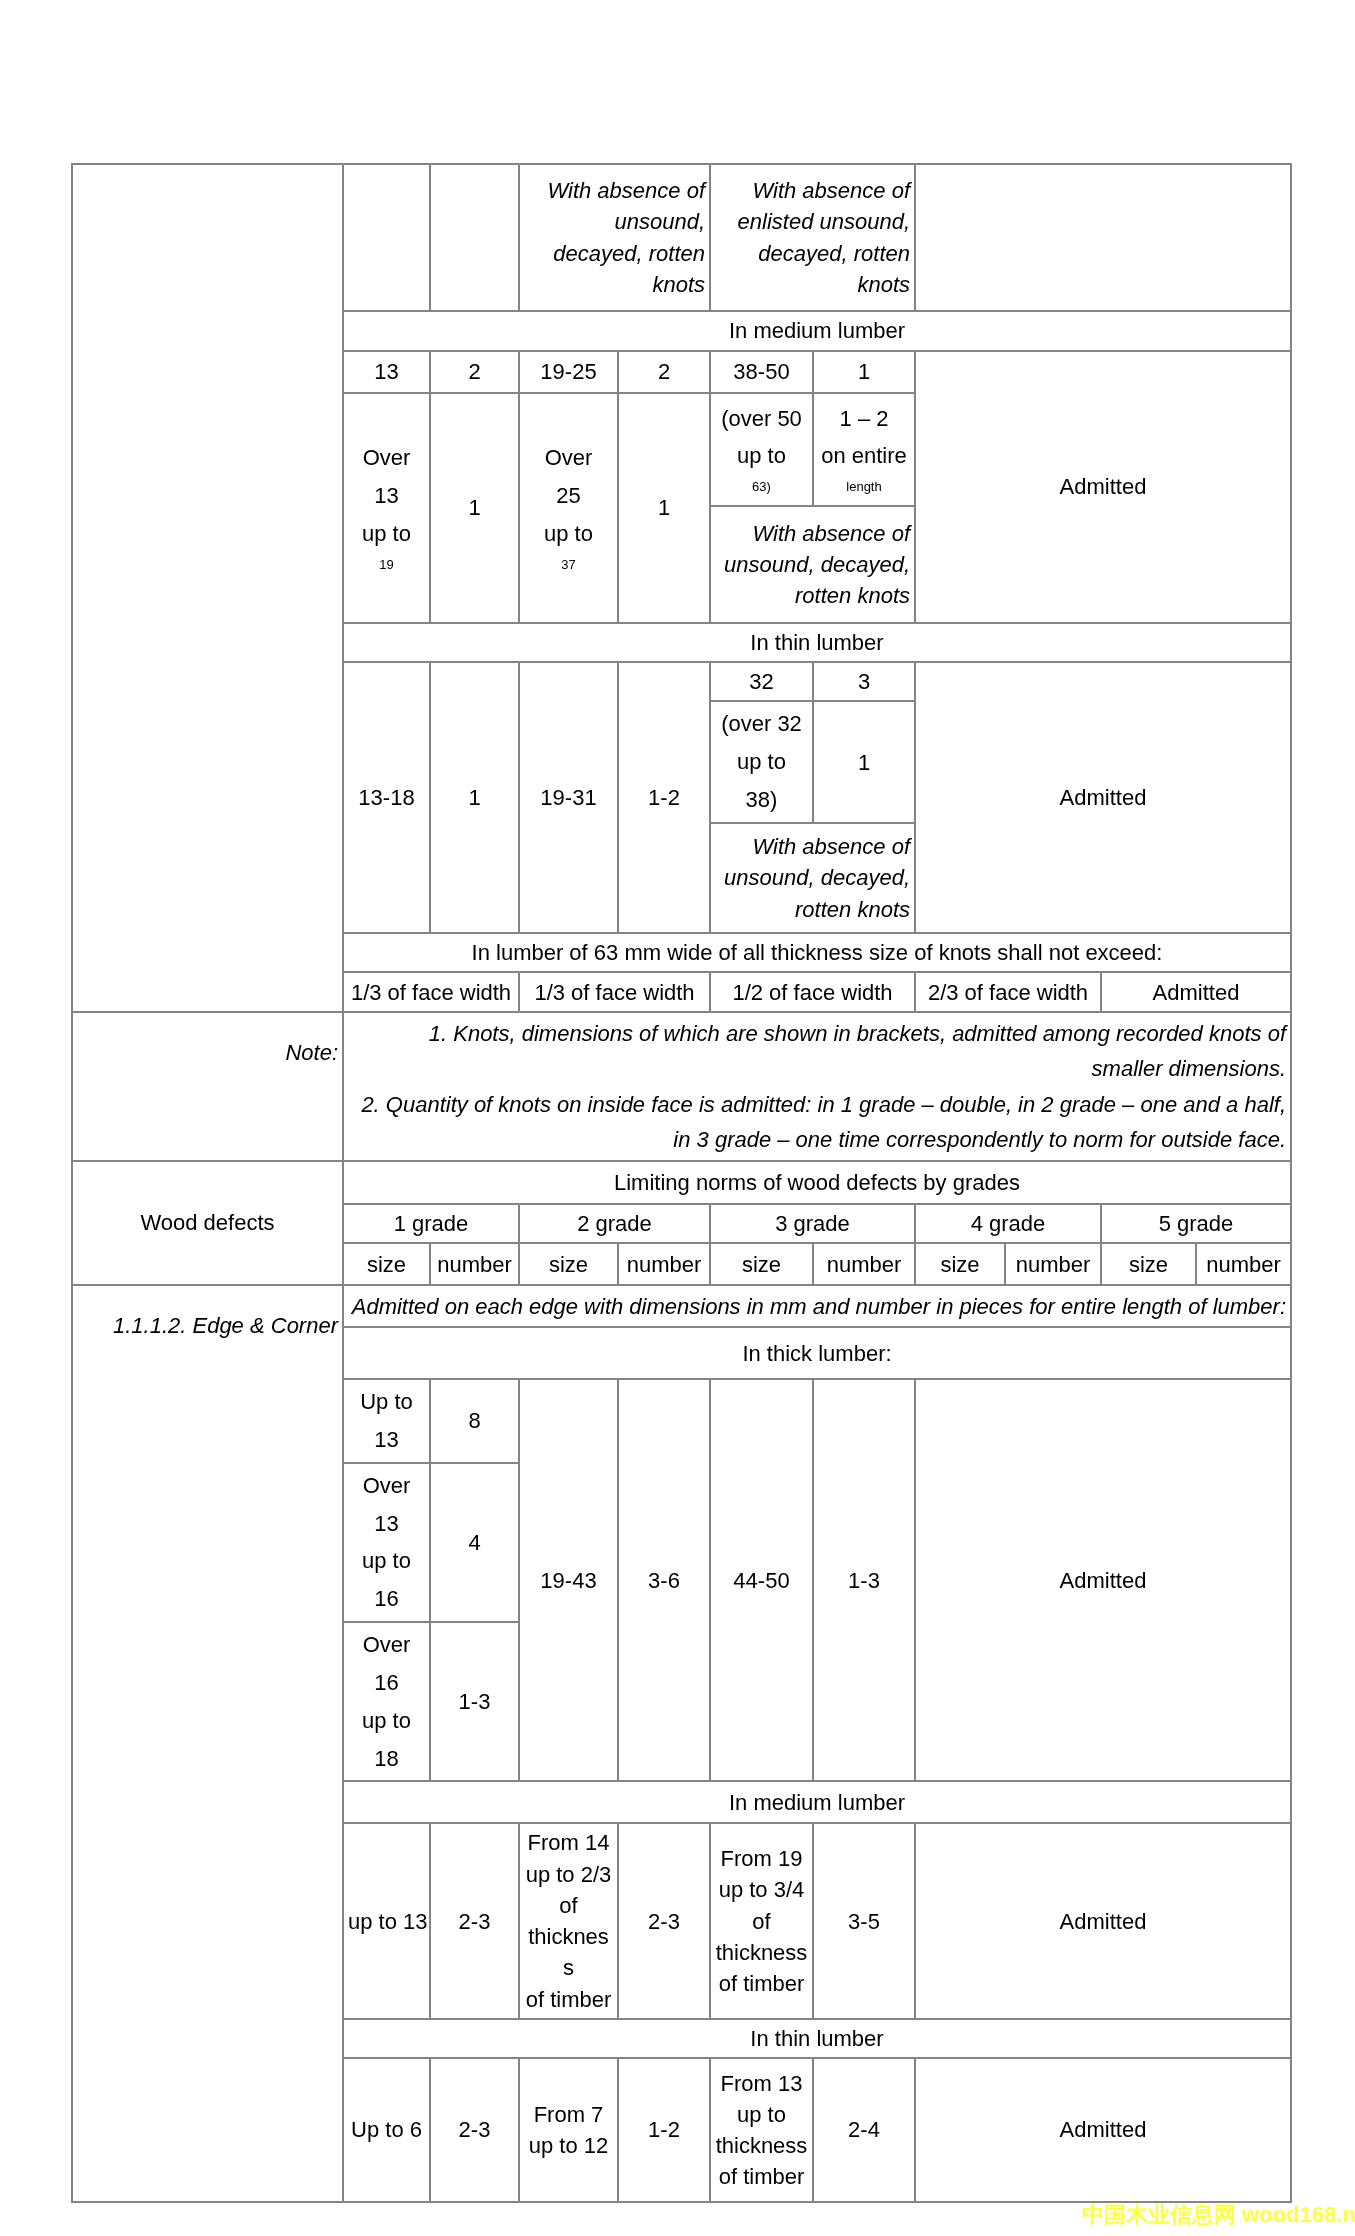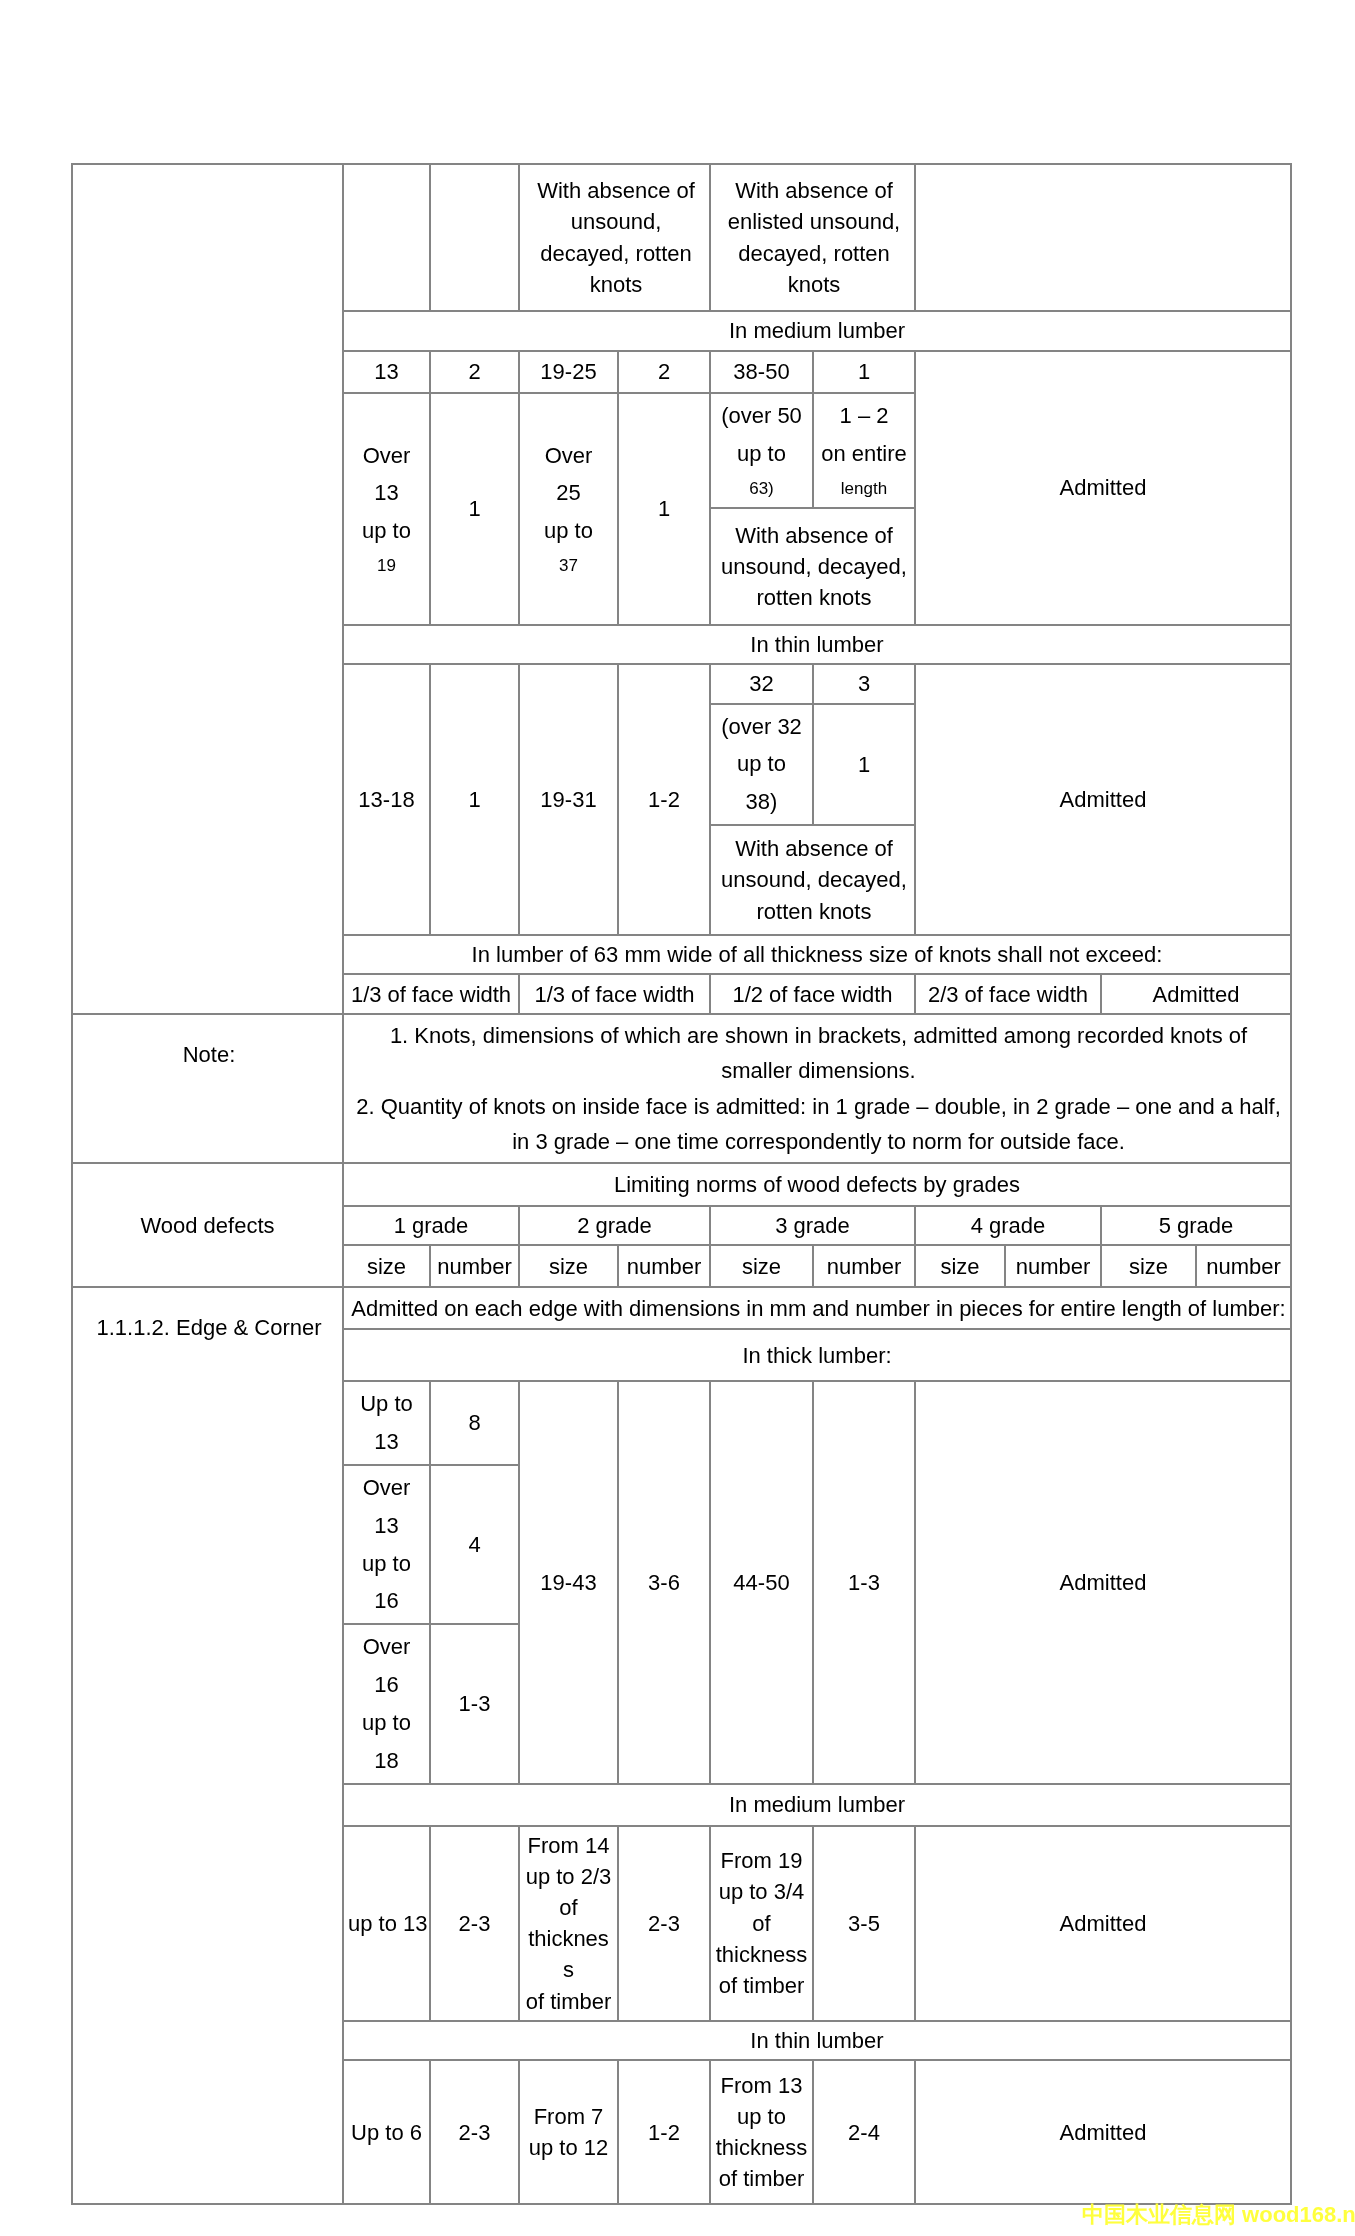--- a/index.html
+++ b/index.html
@@ -21,27 +21,27 @@
   td {
     border: 2px solid #848484;
     font-size: 22px;
     line-height: 1.42;
     text-align: center;
     vertical-align: middle;
     padding: 3px 4px;
     overflow: hidden;
     word-wrap: break-word;
   }
-  .left   { text-align: center; padding-left: 7px; }
+  .left   { text-align: right; padding-left: 7px; font-style: italic; }
   .top    { vertical-align: top; padding-top: 24px; }
   .pre    { white-space: pre-line; }
   .tall   { line-height: 1.72; }
   .nowrap { white-space: nowrap; }
   .notetext { line-height: 1.6; }
-  .sm { font-size: 17px; line-height: 1.85; display: block; }
+  .sm { font-size: 13px; line-height: 1.85; display: block; }
   .watermark {
     position: absolute;
     left: 1082px; top: 2200px;
     font-size: 22px;
     font-weight: bold;
     color: #ffff3d;
     white-space: nowrap;
   }
 </style>
 </head>

